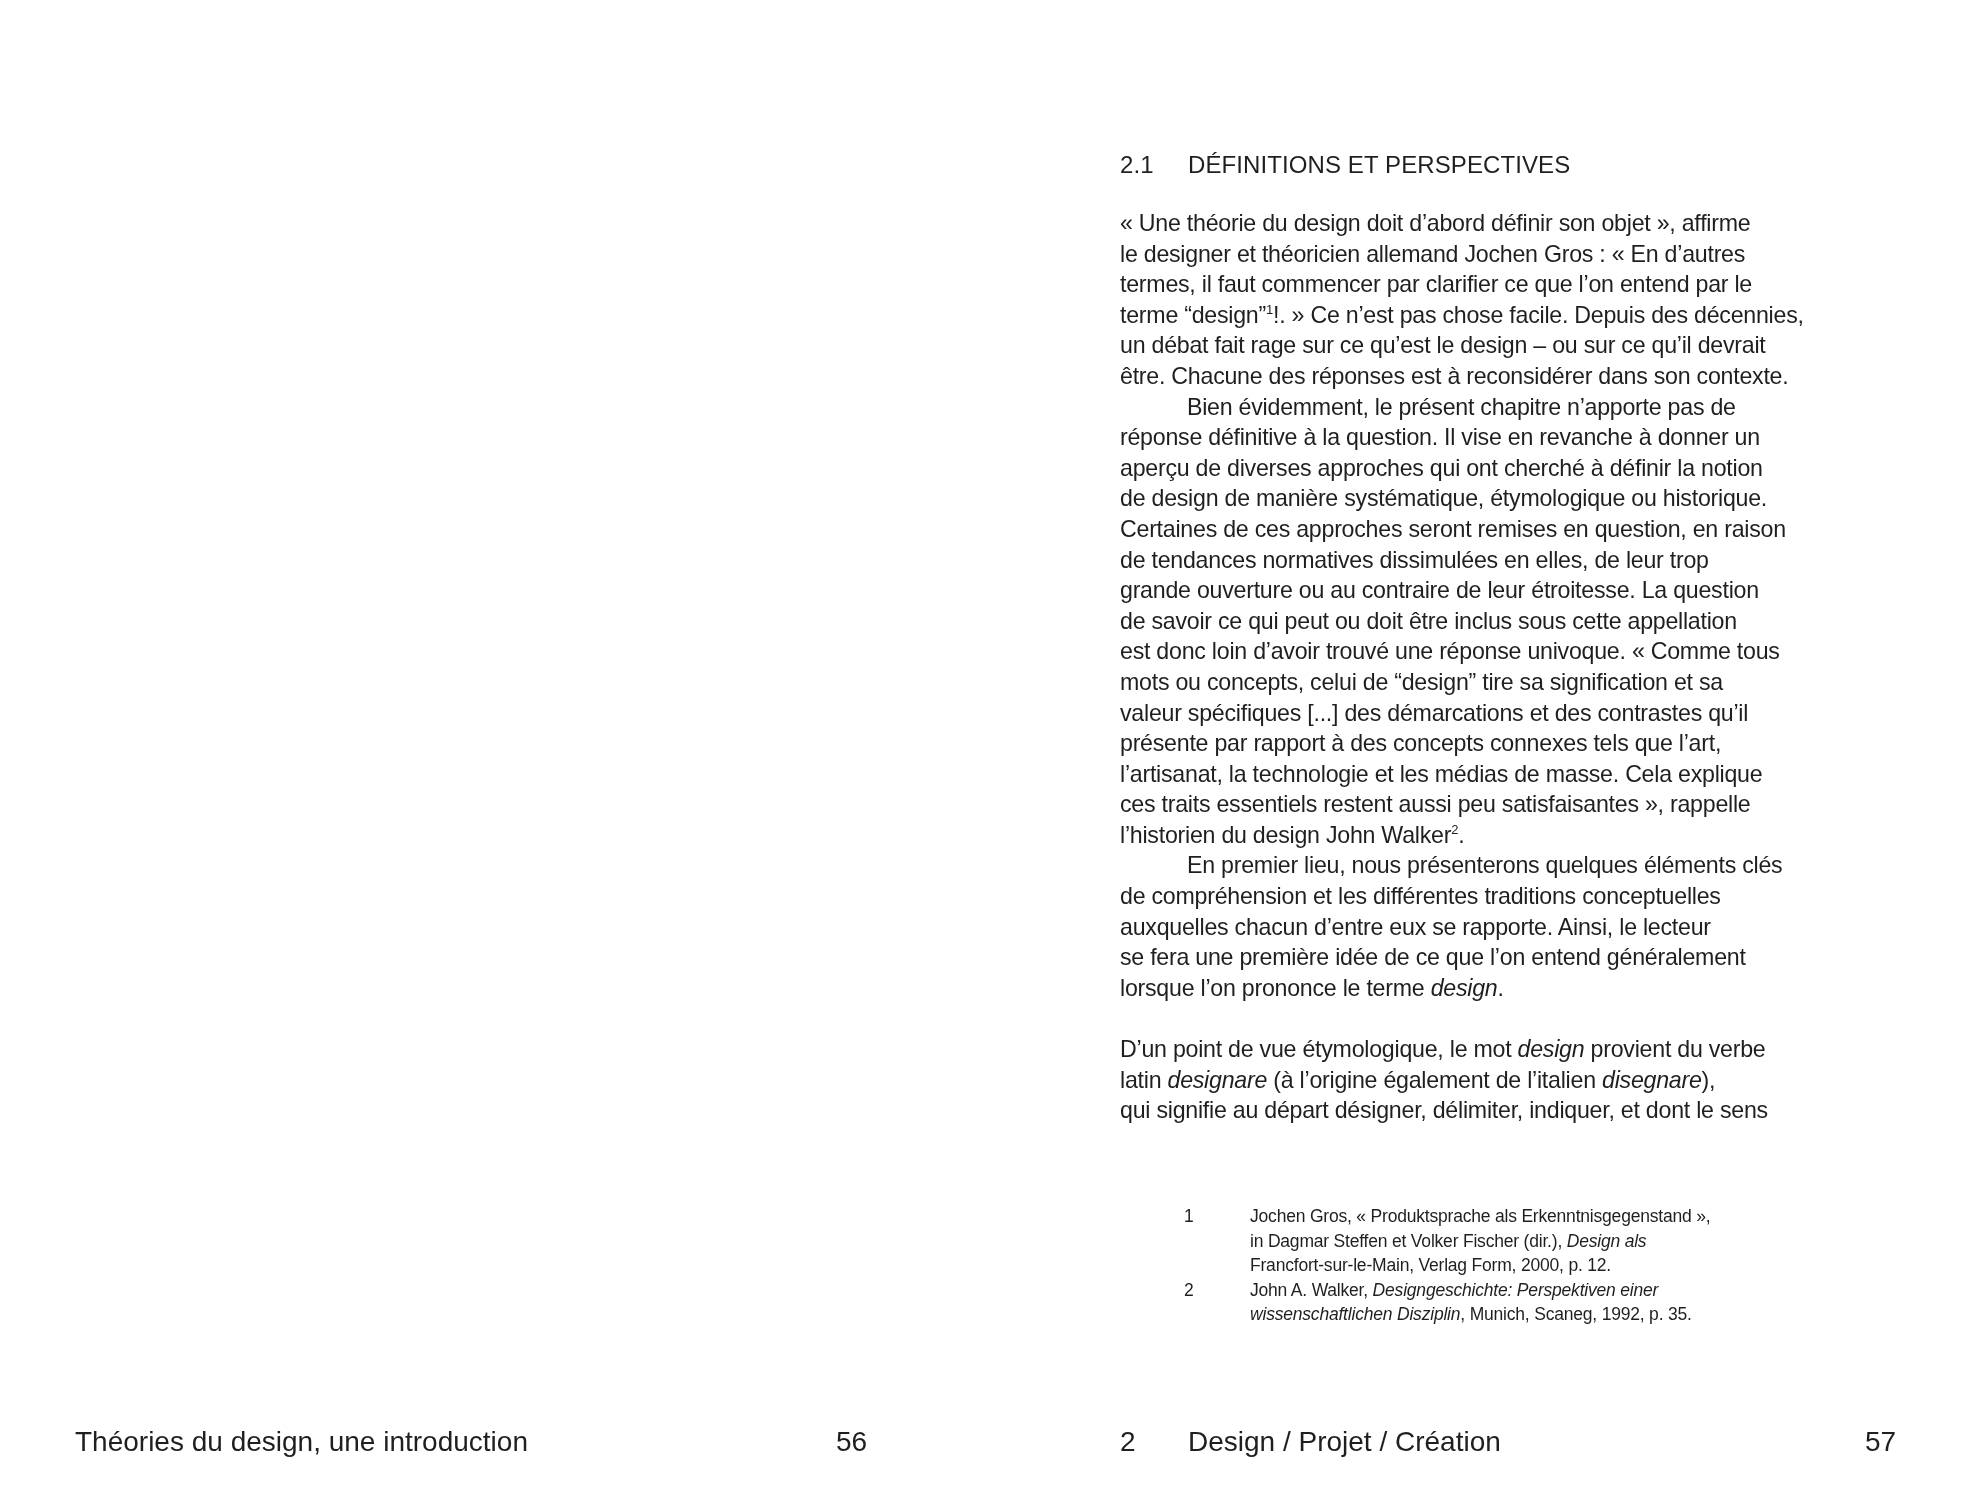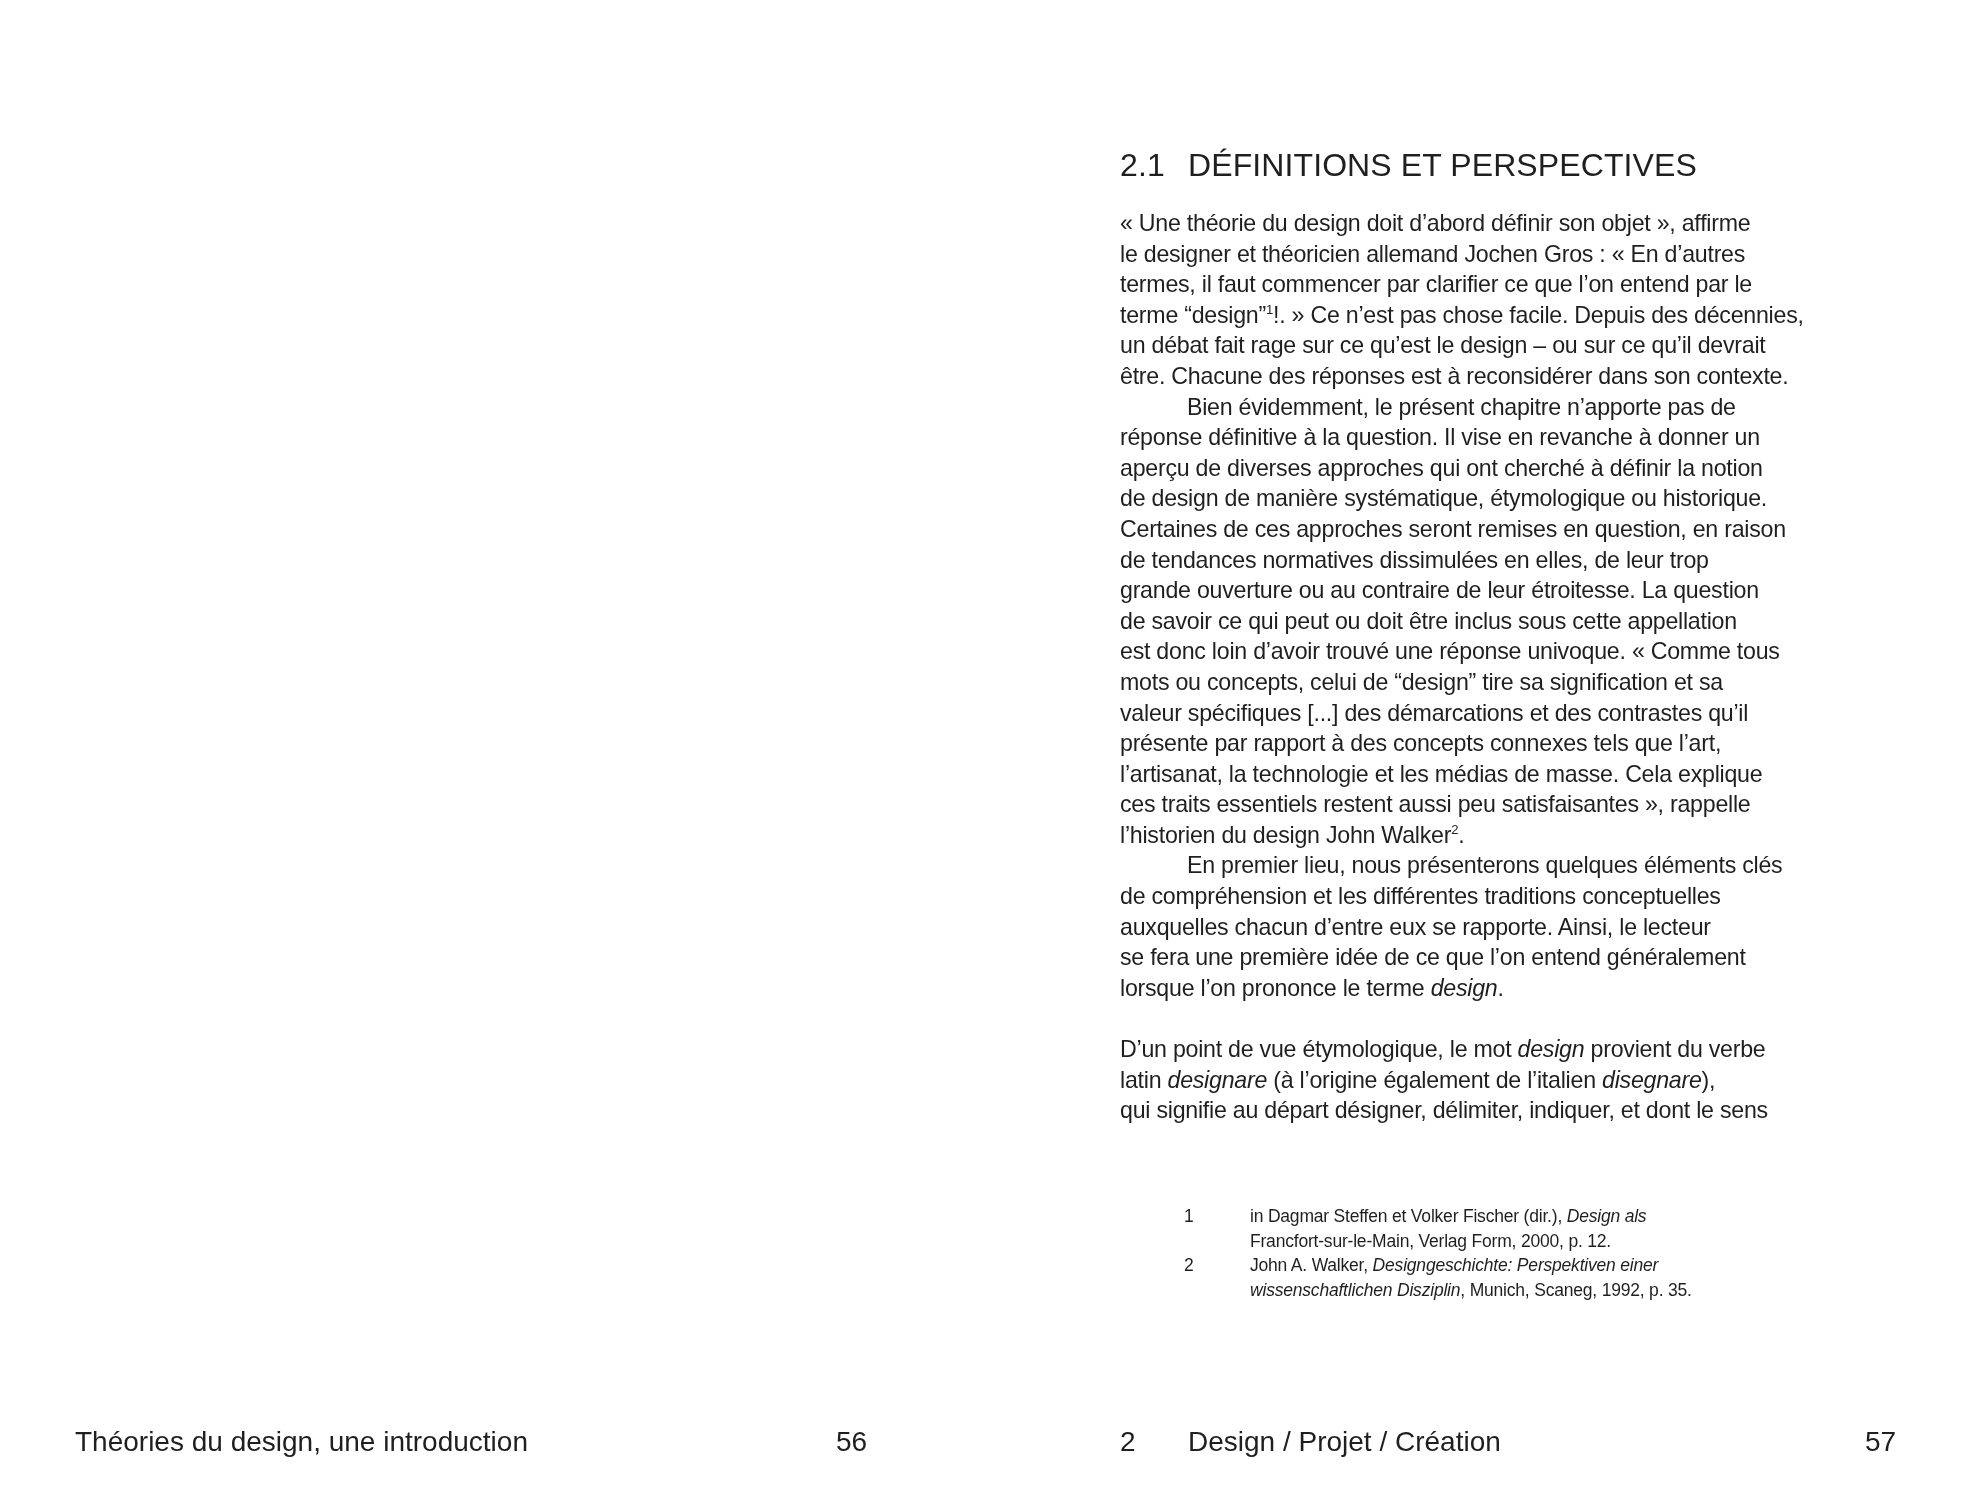--- a/index.html
+++ b/index.html
@@ -7,21 +7,21 @@
     width: 1968px; height: 1496px; position: relative; overflow: hidden;
     color: #1f1f1f;
     font-family: "Liberation Sans", sans-serif;
   }
   .spread { position: absolute; left: 0; top: 0; width: 1968px; height: 1496px; }
   .page-left { position: absolute; left: 0; top: 0; width: 984px; height: 1496px; }
   .page-right { position: absolute; left: 984px; top: 0; width: 984px; height: 1496px; }
 
   .section-heading {
     position: absolute; left: 136px; top: 150px;
-    font-size: 32px; line-height: 30px; letter-spacing: 0.1px;
+    font-size: 24px; line-height: 30px; letter-spacing: 0.1px;
     white-space: nowrap;
   }
   .section-heading .num { display: inline-block; width: 68px; }
 
   .body-text {
     position: absolute; left: 136px; top: 208px; width: 790px;
     font-size: 23.2px; line-height: 30.6px; letter-spacing: -0.25px;
   }
   .body-text .line { display: block; white-space: nowrap; height: 30.6px; }
   .body-text .indent { padding-left: 67px; }
@@ -92,20 +92,21 @@
       <span class="line"><span>lorsque l’on prononce le terme </span><em>design</em><span>.</span></span>
       <span class="gap"></span>
       <span class="line"><span>D’un point de vue étymologique, le mot </span><em>design</em><span> provient du verbe</span></span>
       <span class="line"><span>latin </span><em>designare</em><span> (à l’origine également de l’italien </span><em>disegnare</em><span>),</span></span>
       <span class="line">qui signifie au départ désigner, délimiter, indiquer, et dont le sens</span>
     </div>
 
     <div class="footnotes">
       <div class="fn">
         <span class="fn-num">1</span>
+        <span class="fn-line">Jochen Gros, « Produktsprache als Erkenntnisgegenstand »,</span>
         <span class="fn-line"><span>in Dagmar Steffen et Volker Fischer (dir.), </span><em>Design als</em></span>
         <span class="fn-line">Francfort-sur-le-Main, Verlag Form, 2000, p. 12.</span>
       </div>
       <div class="fn">
         <span class="fn-num">2</span>
         <span class="fn-line"><span>John A. Walker, </span><em>Designgeschichte: Perspektiven einer</em></span>
         <span class="fn-line"><em>wissenschaftlichen Disziplin</em><span>, Munich, Scaneg, 1992, p. 35.</span></span>
       </div>
     </div>
 

